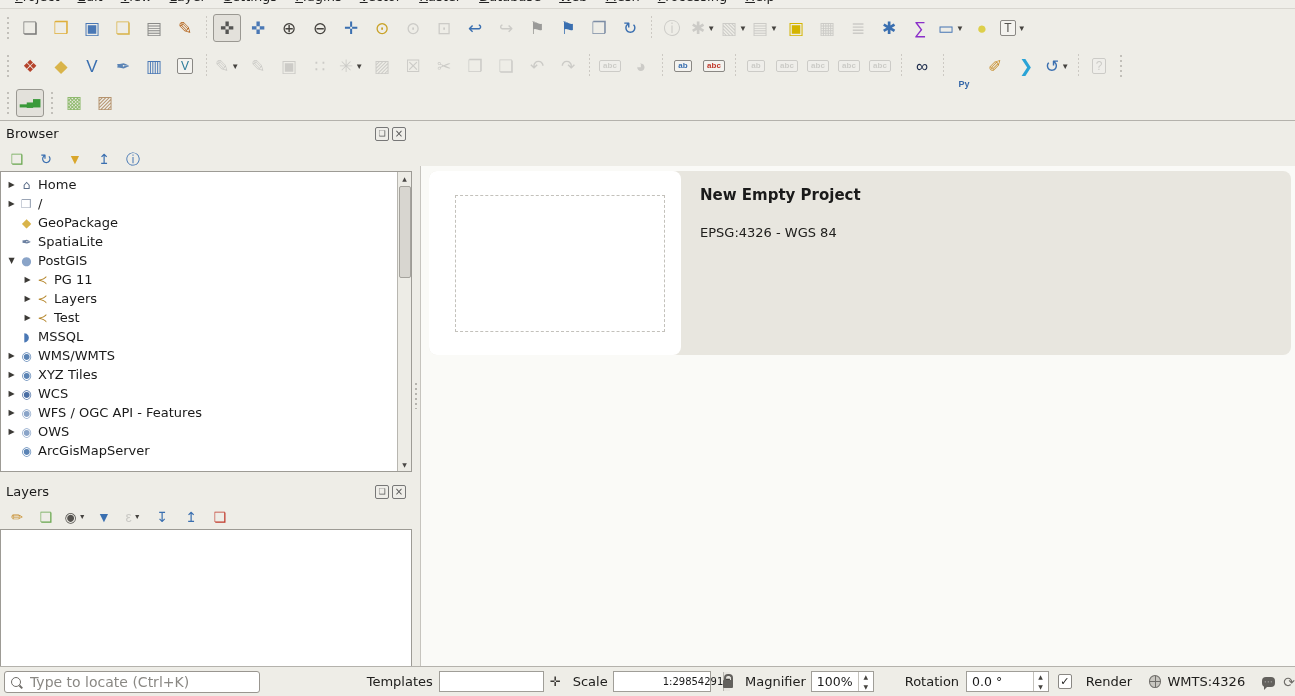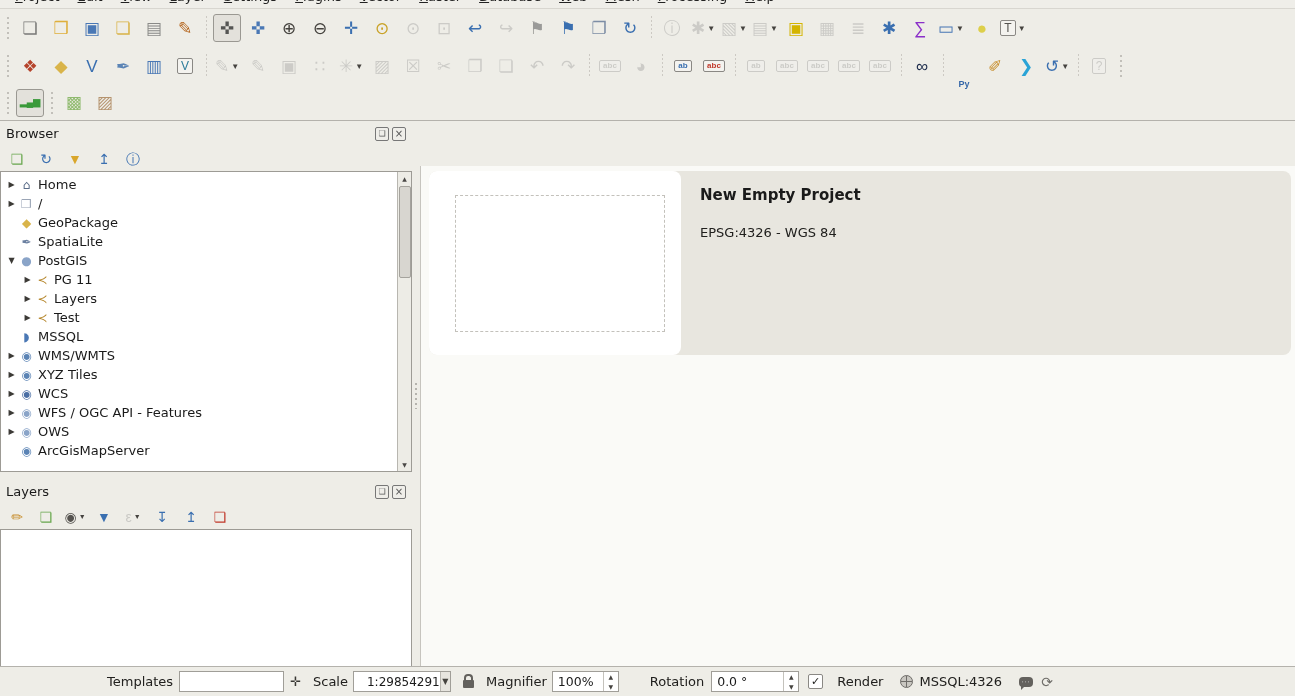--- a/index.html
+++ b/index.html
@@ -96,21 +96,21 @@
     transform:rotate(45deg);left:7px;top:8px;}
   .locator input{border:none;outline:none;background:transparent;font-size:14px;color:#333;
     margin-left:7px;width:220px;font-family:"DejaVu Sans",sans-serif;}
   .locator input::placeholder{color:#8a8884;}
   .sb-label{color:#21201e;}
   .sb-input{height:21px;background:#fff;border:1px solid #a09e98;box-sizing:border-box;}
   .coord-input{margin-left:6px;width:105px;}
   .sb-iconbtn{background:none;border:none;padding:0;display:flex;align-items:center;justify-content:center;}
   .combo{margin-left:5px;width:98px;height:21px;border:1px solid #a09e98;background:#fff;
     display:flex;align-items:center;box-sizing:border-box;}
-  .combo .val{flex:1;padding-left:13px;font-size:12px;}
+  .combo .val{flex:1;padding-left:13px;font-size:10px;margin-left:36px;}
   .combo .cdd{width:17px;align-self:stretch;border-left:1px solid #b8b6b0;display:flex;
     align-items:center;justify-content:center;font-size:8px;color:#45433f;background:#e7e5df;}
   .spin{height:21px;border:1px solid #a09e98;background:#fff;display:flex;align-items:center;box-sizing:border-box;}
   .spin .val{flex:1;padding-left:5px;font-size:12.5px;}
   .spin .arrows{width:14px;align-self:stretch;display:flex;flex-direction:column;border-left:1px solid #c4c2bc;}
   .spin .arrows span{flex:1;display:flex;align-items:center;justify-content:center;font-size:6px;color:#45433f;}
   .lock{width:11px;height:8px;background:#63615d;border-radius:1px;position:relative;margin-top:5px;}
   .lock::before{content:"";position:absolute;width:5px;height:5px;border:2px solid #63615d;
     border-bottom:none;border-radius:4px 4px 0 0;left:1px;top:-6px;}
   .globe{width:13px;height:13px;border-radius:50%;border:1px solid #6f6d69;box-sizing:border-box;
@@ -544,20 +544,24 @@
         </div>
         <div class="tpl-info">
           <div class="tpl-title">New Empty Project</div>
           <div class="tpl-sub">EPSG:4326 - WGS 84</div>
         </div>
       </div>
     </div>
   </div>
 
   <div class="statusbar">
+    <div class="locator">
+      <span class="mag"></span>
+      <input placeholder="Type to locate (Ctrl+K)" style="">
+    </div>
     <span class="sb-label" style="margin-left:107px;">Templates</span>
     <input class="sb-input coord-input" value="" style="">
     <button class="sb-iconbtn" style="margin-left:6px;">
       <span class="ic" style="font-size:13px;color:#3a3834;">✛</span>
     </button>
     <span class="sb-label" style="margin-left:12px;">Scale</span>
     <div class="combo">
       <span class="val">1:29854291</span>
       <span class="cdd">▼</span>
     </div>
@@ -574,20 +578,20 @@
     <div class="spin" style="margin-left:7px;width:88px;">
       <span class="val">0.0 °</span>
       <span class="arrows">
           <span>▲</span>
           <span>▼</span>
         </span>
     </div>
     <span class="cb" style="margin-left:9px;">✓</span>
     <span class="sb-label" style="margin-left:14px;">Render</span>
     <span class="globe" style="margin-left:17px;"></span>
-    <span class="sb-label" style="margin-left:6px;">MSSQL:4326</span>
+    <span class="sb-label" style="margin-left:6px;">WMTS:4326</span>
     <span class="bubble" style="margin-left:17px;">···</span>
     <button class="sb-iconbtn" style="margin-left:8px;">
       <span class="ic" style="font-size:14px;color:#6f6d69;">⟳</span>
     </button>
   </div>
 
 </div>
 
 </body></html>

